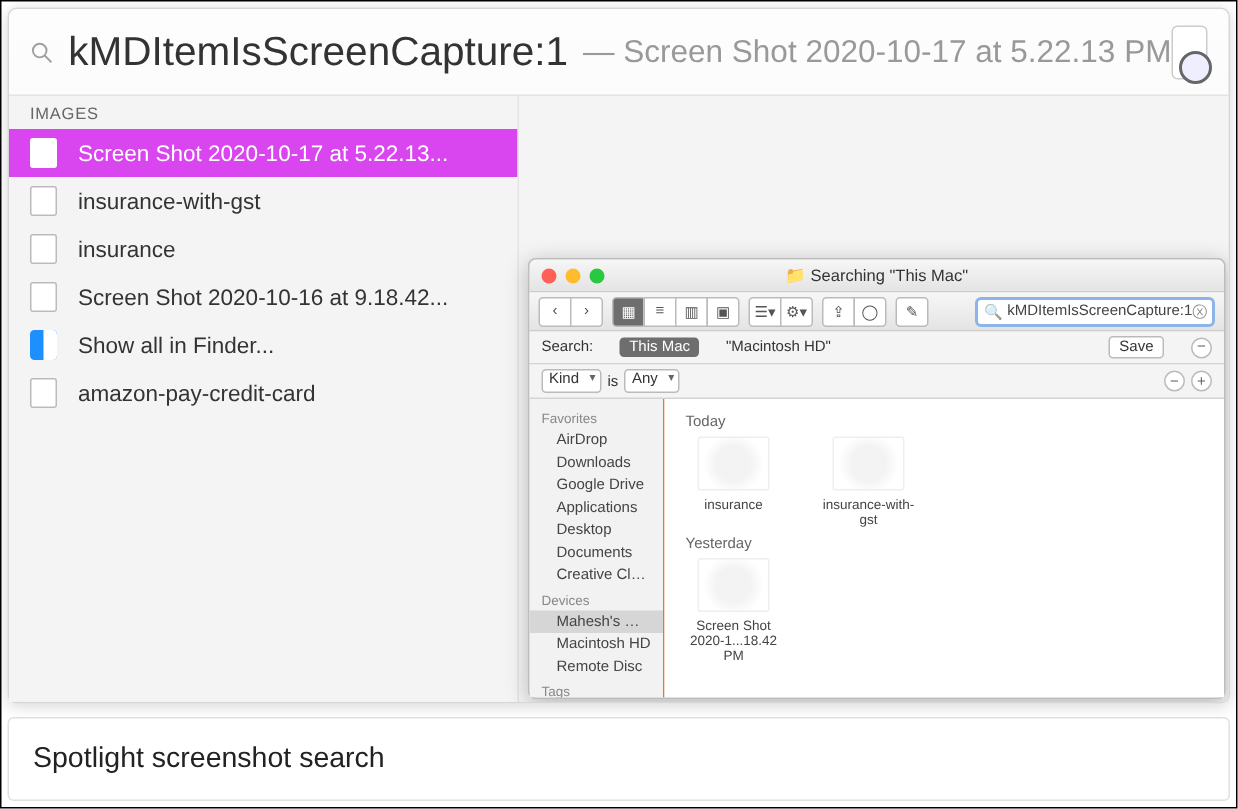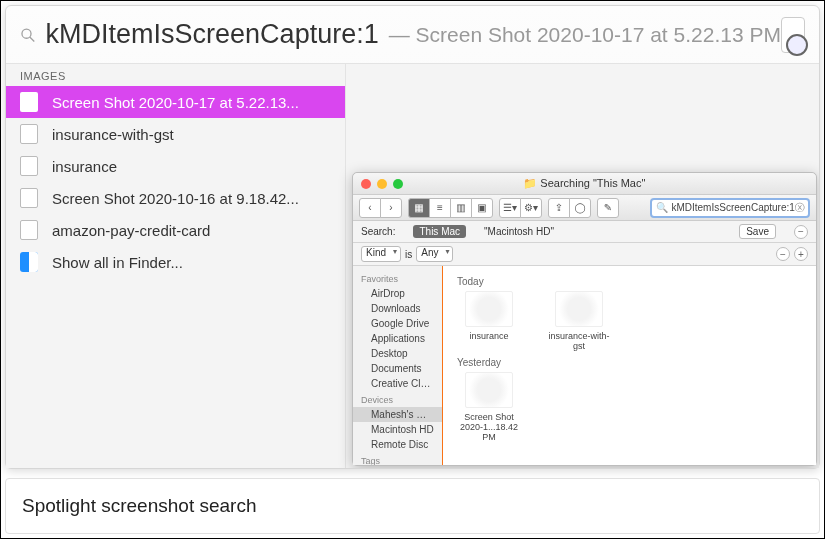--- a/index.html
+++ b/index.html
@@ -86,26 +86,26 @@
           </div>
           <div class="sp-item">
             <span class="sp-ico"></span>
             <span>insurance</span>
           </div>
           <div class="sp-item">
             <span class="sp-ico"></span>
             <span>Screen Shot 2020-10-16 at 9.18.42...</span>
           </div>
           <div class="sp-item">
-            <span class="sp-ico"></span>
-            <span>amazon-pay-credit-card</span>
-          </div>
-          <div class="sp-item">
             <span class="sp-ico finder-ico"></span>
             <span>Show all in Finder...</span>
+          </div>
+          <div class="sp-item">
+            <span class="sp-ico"></span>
+            <span>amazon-pay-credit-card</span>
           </div>
         </div>
     </div>
     <div class="sp-right">
       <div class="finder-win">
         <div class="fw-title">
           <div class="traffic">
             <div class="tdot td-r"></div>
             <div class="tdot td-y"></div>
             <div class="tdot td-g"></div>

